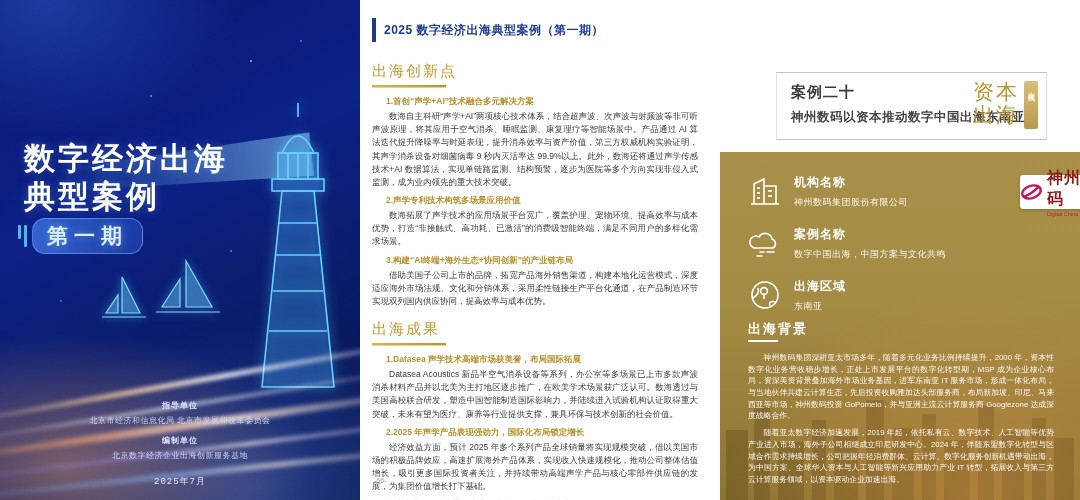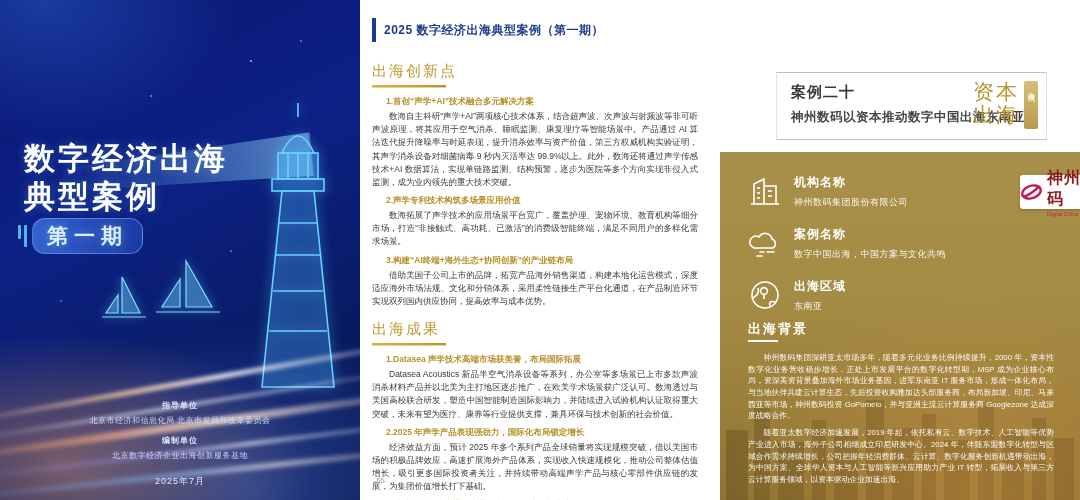--- a/index.html
+++ b/index.html
@@ -48,21 +48,21 @@
   .issue-bars i:nth-child(1){ height:14px; }
   .issue-bars i:nth-child(2){ height:22px; }
   .issue-pill { background:linear-gradient(90deg,rgba(60,110,220,.85),rgba(40,80,190,.55));
     border:1px solid rgba(130,190,255,.5); border-radius:13px; padding:3px 14px;
     font-size:21px; font-weight:bold; color:#dceeff; letter-spacing:6px;
     text-shadow:0 0 8px rgba(120,200,255,.6); }
   .credits { position:absolute; left:0; bottom:12px; width:100%; text-align:center;
     color:#d9e4ff; }
   .credits .lbl { font-size:8px; font-weight:bold; margin-top:9px; letter-spacing:1px; }
   .credits .val { font-size:8px; margin-top:4px; letter-spacing:.5px; color:#c9d6fb; }
-  .credits .date { font-size:9px; margin-top:14px; letter-spacing:1px; color:#dfe8ff; }
+  .credits .date { font-size:9px; margin-top:14px; letter-spacing:1px; color:#dfe8ff;font-family:Liberation Mono, monospace; }
 
   
   .page-mid { position:relative; width:360px; height:500px; background:#ffffff;
     padding:18px 22px 0 12px; }
   .mid-header { display:flex; align-items:center; margin-bottom:20px; }
   .mid-header .bar { width:4px; height:24px; background:#1e3a8c; margin-right:8px; }
   .mid-header .txt { font-size:12px; font-weight:bold; color:#1e3a8c; letter-spacing:.5px; }
   .sec-heading { font-size:15px; font-weight:normal; color:#c09a30; letter-spacing:2px;
     margin-bottom:4px; display:inline-block;text-align:right; }
   .sec-rule { width:74px; height:3px; background:linear-gradient(90deg,#d8b44a,#b8962e);
@@ -184,21 +184,21 @@
       <span class="bar"></span>
       <span class="txt">2025 数字经济出海典型案例（第一期）</span>
     </div>
 
     <div>
       <span class="sec-heading">出海创新点</span>
       <div class="sec-rule"></div>
       <div class="sub-head">1.首创“声学+AI”技术融合多元解决方案</div>
       <p class="body-p">数海自主科研“声学+AI”两项核心技术体系，结合超声波、次声波与射频波等非可听声波原理，将其应用于空气消杀、睡眠监测、康复理疗等智能场景中。产品通过 AI 算法迭代提升降噪率与时延表现，提升消杀效率与资产价值，第三方权威机构实验证明，其声学消杀设备对细菌病毒 9 秒内灭活率达 99.9%以上。此外，数海还将通过声学传感技术+AI 数据算法，实现单链路监测、结构预警，逐步为医院等多个方向实现非侵入式监测，成为业内领先的重大技术突破。</p>
       <div class="sub-head">2.声学专利技术构筑多场景应用价值</div>
-      <p class="body-p">数海拓展了声学技术的应用场景平台宽广，覆盖护理、宠物环境、教育机构等细分市场，打造“非接触式、高功耗、已激活”的消费级智能终端，满足不同用户的多样化需求场景。</p>
+      <p class="body-p">数海拓展了声学技术的应用场景平台宽广，覆盖护理、宠物环境、提高效率与成本优势，打造“非接触式、高功耗、已激活”的消费级智能终端，满足不同用户的多样化需求场景。</p>
       <div class="sub-head">3.构建“AI终端+海外生态+协同创新”的产业链布局</div>
       <p class="body-p">借助美国子公司上市的品牌，拓宽产品海外销售渠道，构建本地化运营模式，深度适应海外市场法规、文化和分销体系，采用柔性链接生产平台化通道，在产品制造环节实现双列国内供应协同，提高效率与成本优势。</p>
     </div>
 
     <div class="sec-gap"></div>
 
     <div>
       <span class="sec-heading">出海成果</span>
       <div class="sec-rule"></div>
       <div class="sub-head">1.Datasea 声学技术高端市场获美誉，布局国际拓展</div>

